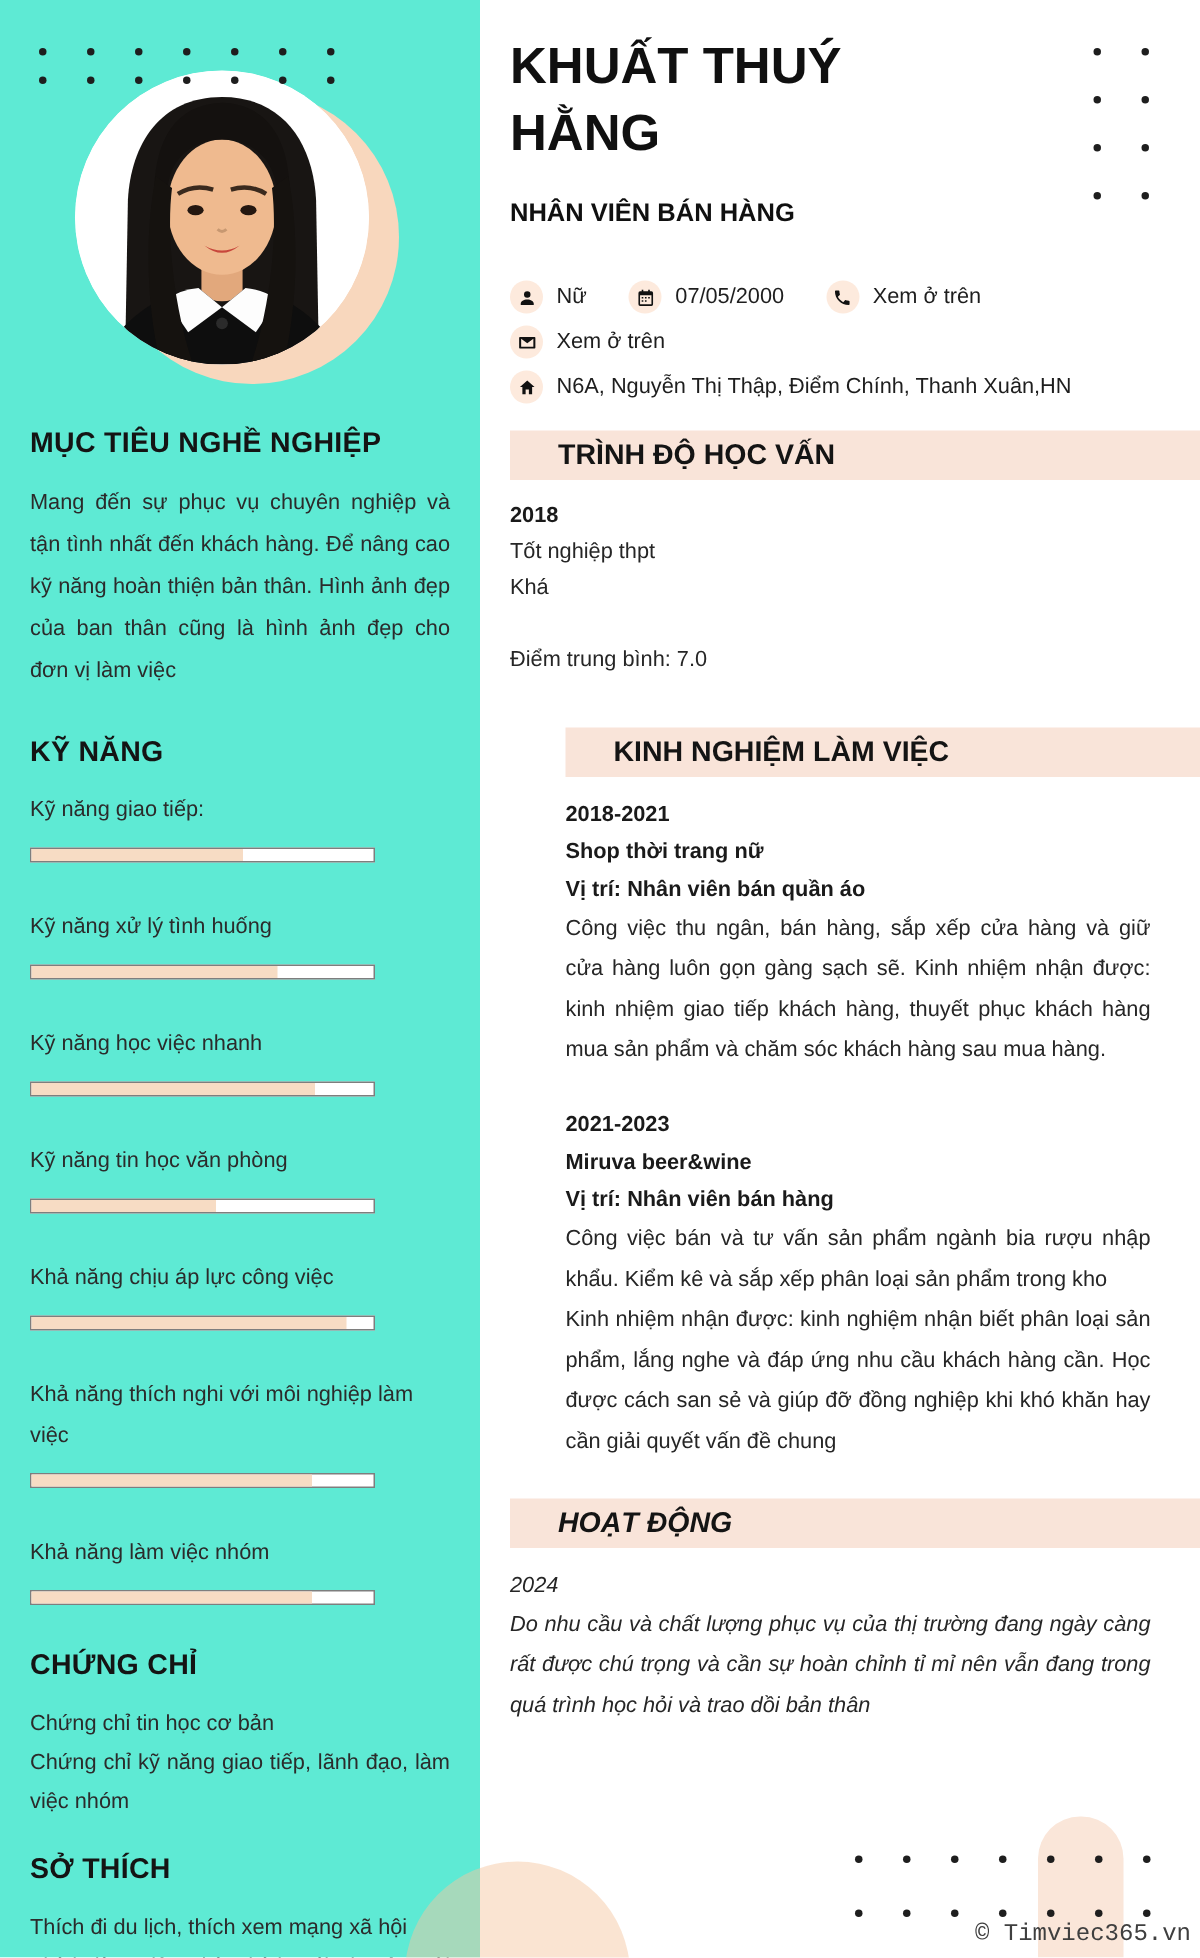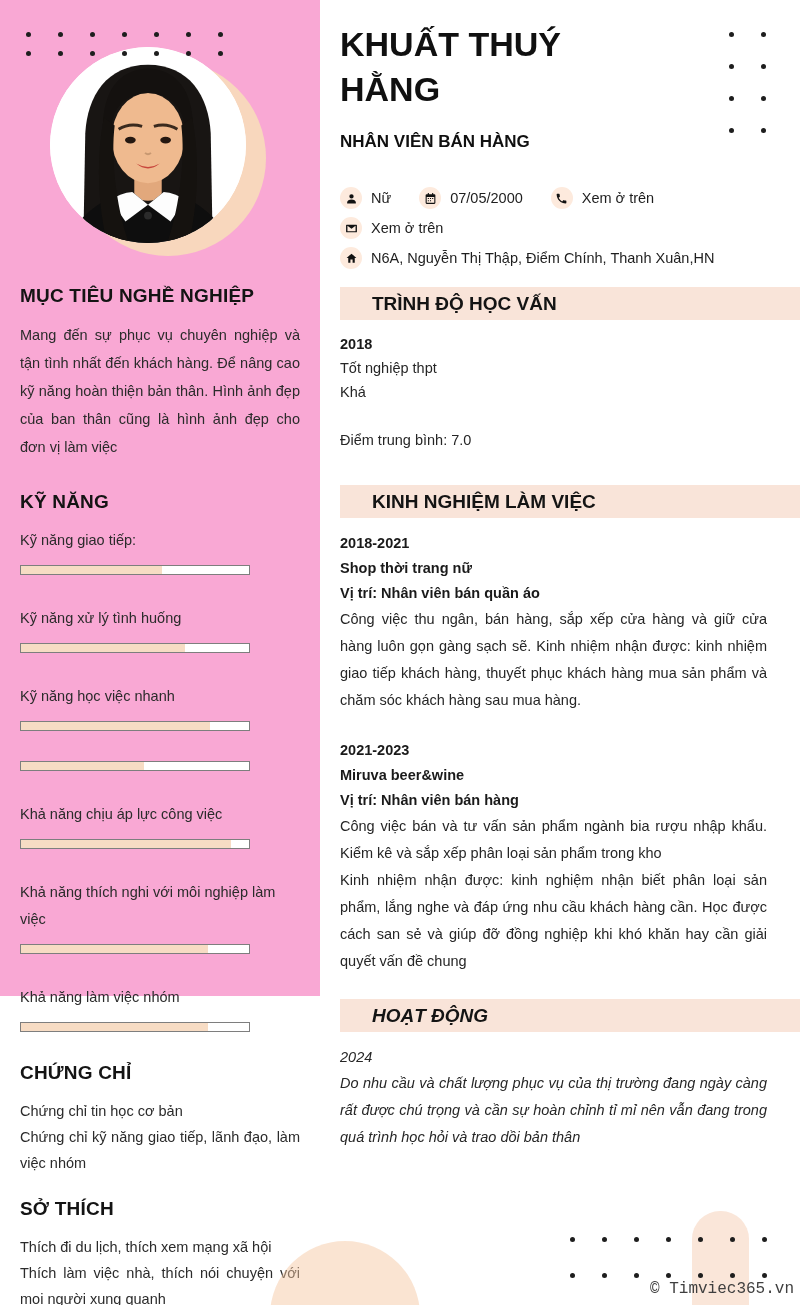--- a/index.html
+++ b/index.html
@@ -6,22 +6,22 @@
   html,body { width:800px; }
   body {
     font-family:"Liberation Sans", sans-serif;
     position:relative; width:800px; height:1305px; overflow:hidden;
     background:#ffffff; color:#222;
   }
   .page { position:relative; width:800px; height:1305px; }
 
   
   .sidebar {
-    position:absolute; left:0; top:0; width:320px; height:996px;
-    background:#f9a8d4; z-index:0; padding:0 20px;
+    position:absolute; left:0; top:0; width:320px; height:1305px;
+    background:#5eead4; z-index:0; padding:0 20px;
   }
   .dots { position:absolute; z-index:3; }
   .dots .dot { position:absolute; width:5px; height:5px; border-radius:50%; background:#1e1e1e; }
   .dots-tl { left:26px; top:32px; }
   .dots-tr { left:729px; top:32px; }
   .dots-br { left:570px; top:1237px; }
 
   .photo-wrap { position:absolute; left:50px; top:47px; width:196px; height:196px; z-index:1; }
   .photo-bg { position:absolute; left:20px; top:13px; width:196px; height:196px;
     border-radius:50%; background:#f8d7bd; }
@@ -152,20 +152,21 @@
   </div>
 
   <div class="skill">
     <div class="skill-label">Kỹ năng học việc nhanh</div>
     <div class="skill-track">
       <div class="skill-fill" style="width: 83%;"></div>
     </div>
   </div>
 
   <div class="skill">
+    <div class="skill-label">Kỹ năng tin học văn phòng</div>
     <div class="skill-track">
       <div class="skill-fill" style="width: 54%;"></div>
     </div>
   </div>
 
   <div class="skill">
     <div class="skill-label">Khả năng chịu áp lực công việc</div>
     <div class="skill-track">
       <div class="skill-fill" style="width: 92%;"></div>
     </div>
@@ -258,21 +259,21 @@
       <section class="section">
         <div class="sec-bar">TRÌNH ĐỘ HỌC VẤN</div>
         <div class="edu-block content-pad">
           <div class="body-line bold">2018</div>
           <div class="body-line">Tốt nghiệp thpt</div>
           <div class="body-line">Khá</div>
           <div class="body-line gpa">Điểm trung bình: 7.0</div>
         </div>
       </section>
 
-      <section class="section" style="margin-top:33px;">
+      <section class="section" style="margin-top:33px;margin-left:37px;">
         <div class="sec-bar">KINH NGHIỆM LÀM VIỆC</div>
         <div id="exp-list" class="content-pad">
   <div class="exp">
     <div class="body-line bold">2018-2021</div>
     <div class="body-line bold">Shop thời trang nữ</div>
     <div class="body-line bold">Vị trí: Nhân viên bán quần áo</div>
     <div class="exp-pars">
                 <p>Công việc thu ngân, bán hàng, sắp xếp cửa hàng và giữ cửa hàng luôn gọn gàng sạch sẽ. Kinh nhiệm nhận được: kinh nhiệm giao tiếp khách hàng, thuyết phục khách hàng mua sản phẩm và chăm sóc khách hàng sau mua hàng.</p>
               </div>
   </div>

